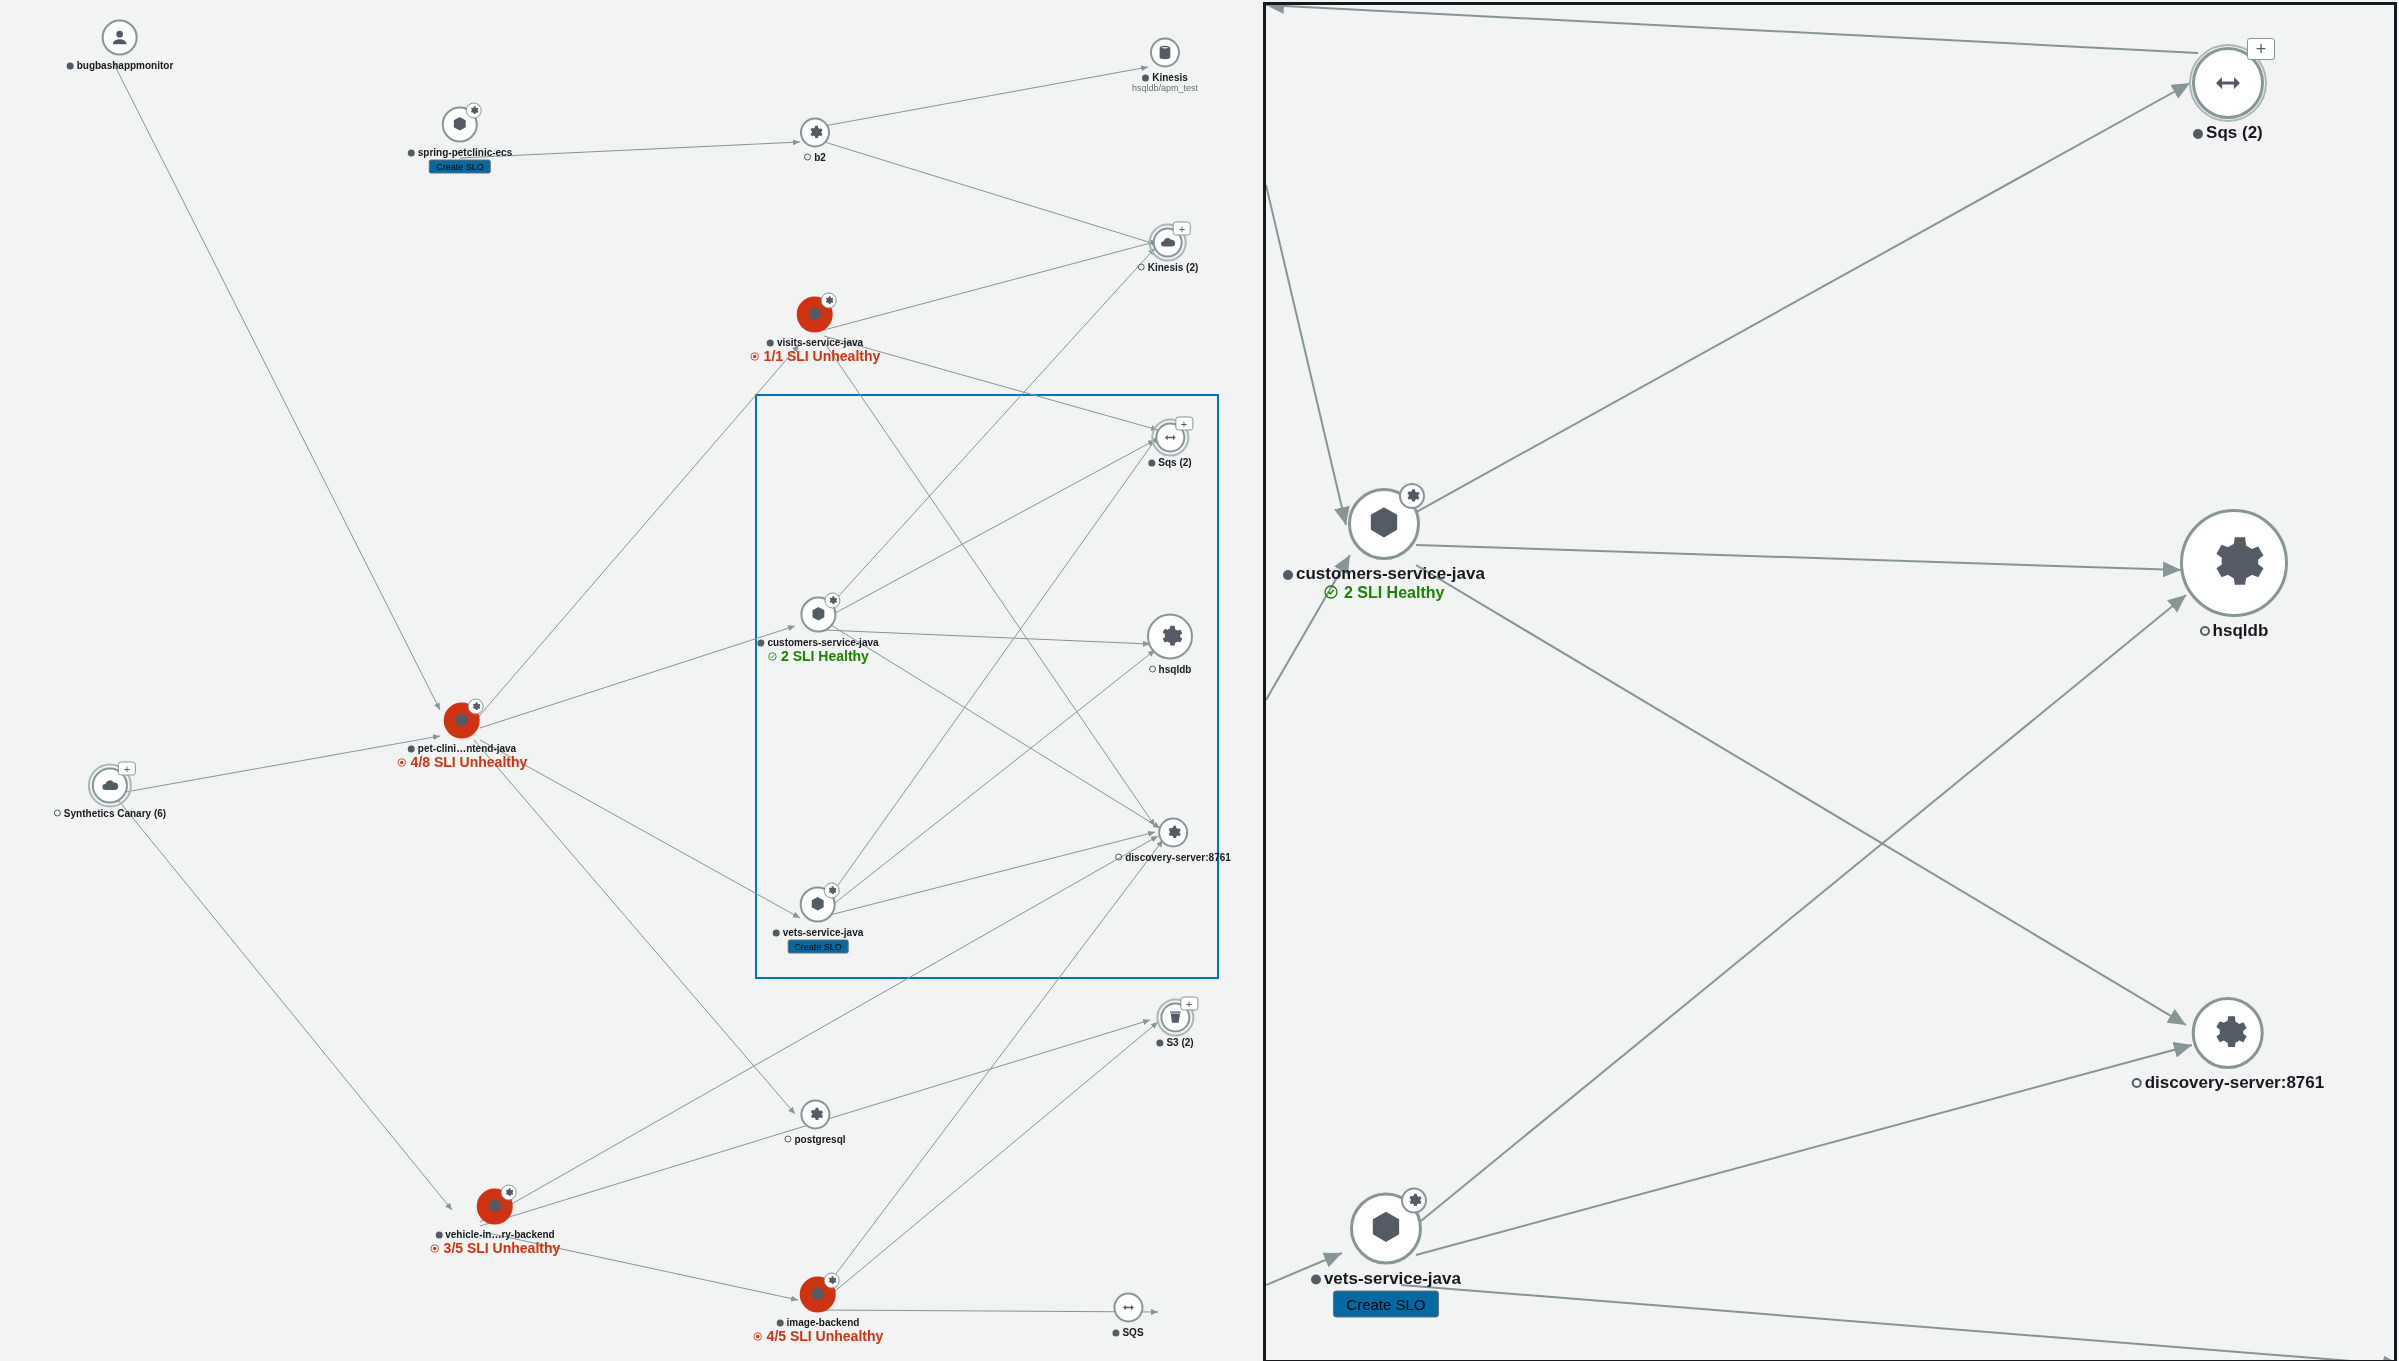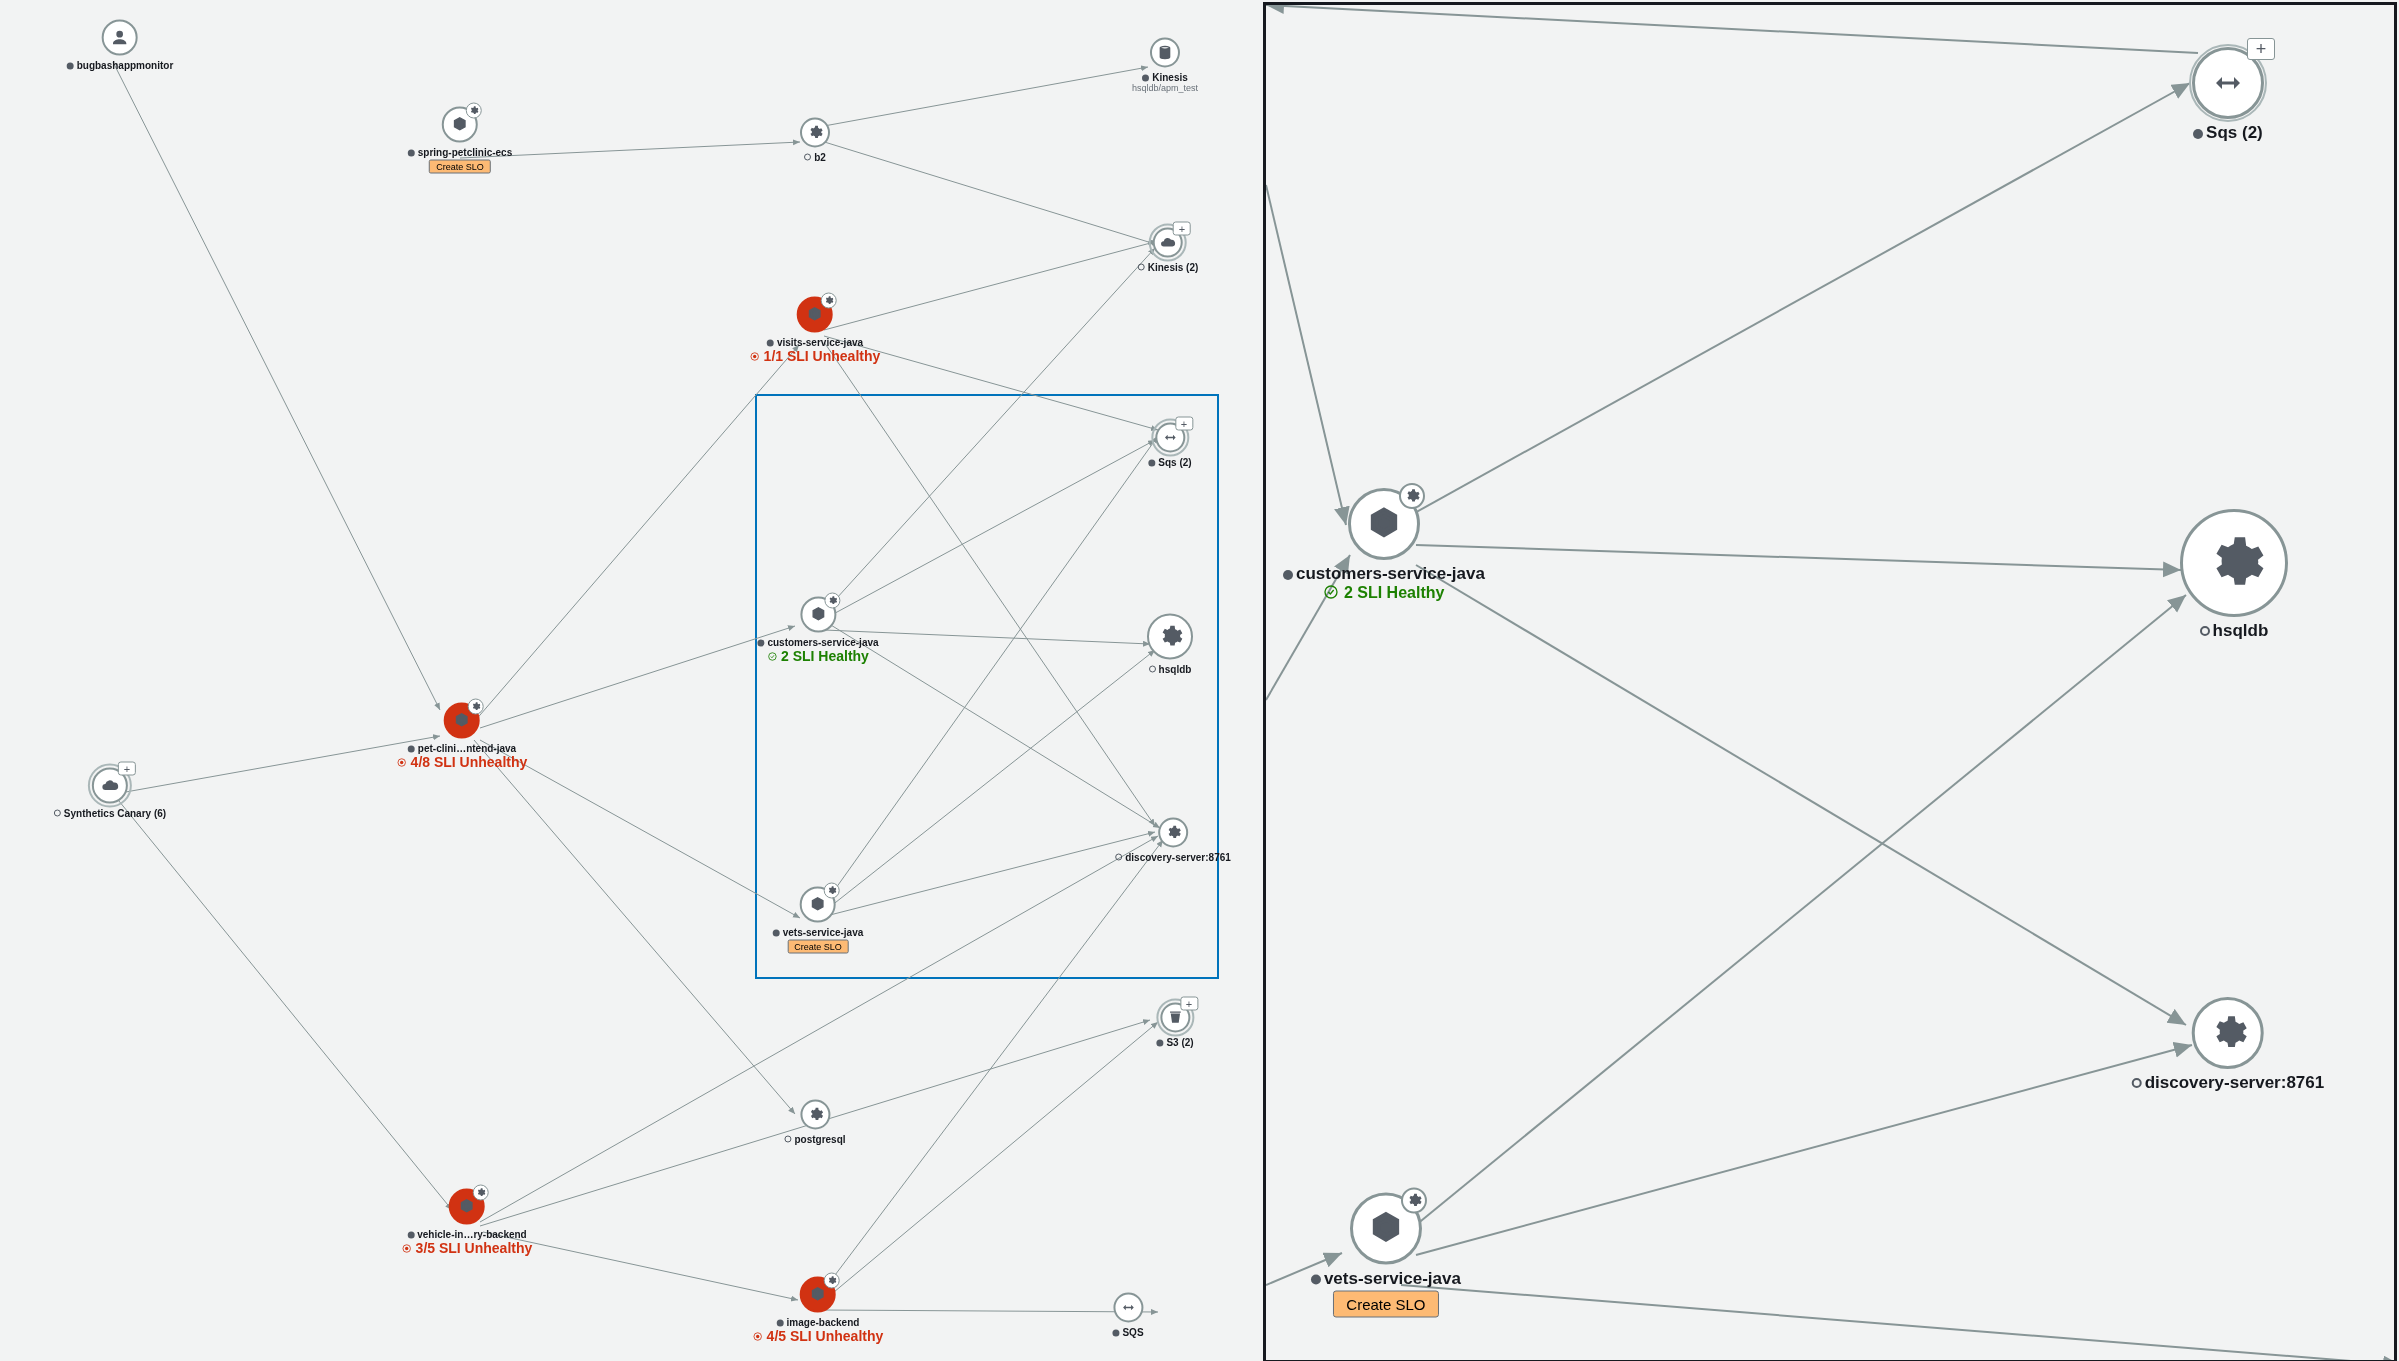--- a/index.html
+++ b/index.html
@@ -121,21 +121,21 @@
 .node-status { font-size: 14px; font-weight: 600; }
 .node-status.healthy { color: #1d8102; }
 .node-status.unhealthy { color: #d13212; }
 .node-big .node-label { font-size: 17px; }
 .node-big .node-status { font-size: 16px; }
 .btn-slo {
   display: inline-block;
   margin-top: 2px;
   padding: 1px 6px;
   font-size: 9px;
-  background: #fdba74;
+  background: #0369a1;
   border: 1px solid #687078;
   border-radius: 2px;
   cursor: pointer;
 }
 .btn-slo.big { font-size: 15px; padding: 4px 12px; border-radius: 3px; }
 .icon { fill: #545b64; }
 </style>
 </head>
 <body>
 
@@ -384,21 +384,21 @@
 
 <div class="node" style="left:815px;top:1122px">
   <div class="node-circle sz-s">
           <svg width="16" height="16">
             <use href="#i-gear"></use>
           </svg>
         </div>
   <div class="node-label"><span class="ring"></span><span>postgresql</span></div>
 </div>
 
-<div class="node" style="left:467px;top:1222px">
+<div class="node" style="left:495px;top:1222px">
   <div class="node-circle sz-m red">
           <svg width="18" height="18">
             <use href="#i-k8s"></use>
           </svg>
     <div class="sub-badge">
             <svg width="10" height="10">
               <use href="#i-gear"></use>
             </svg>
           </div>
   </div>

